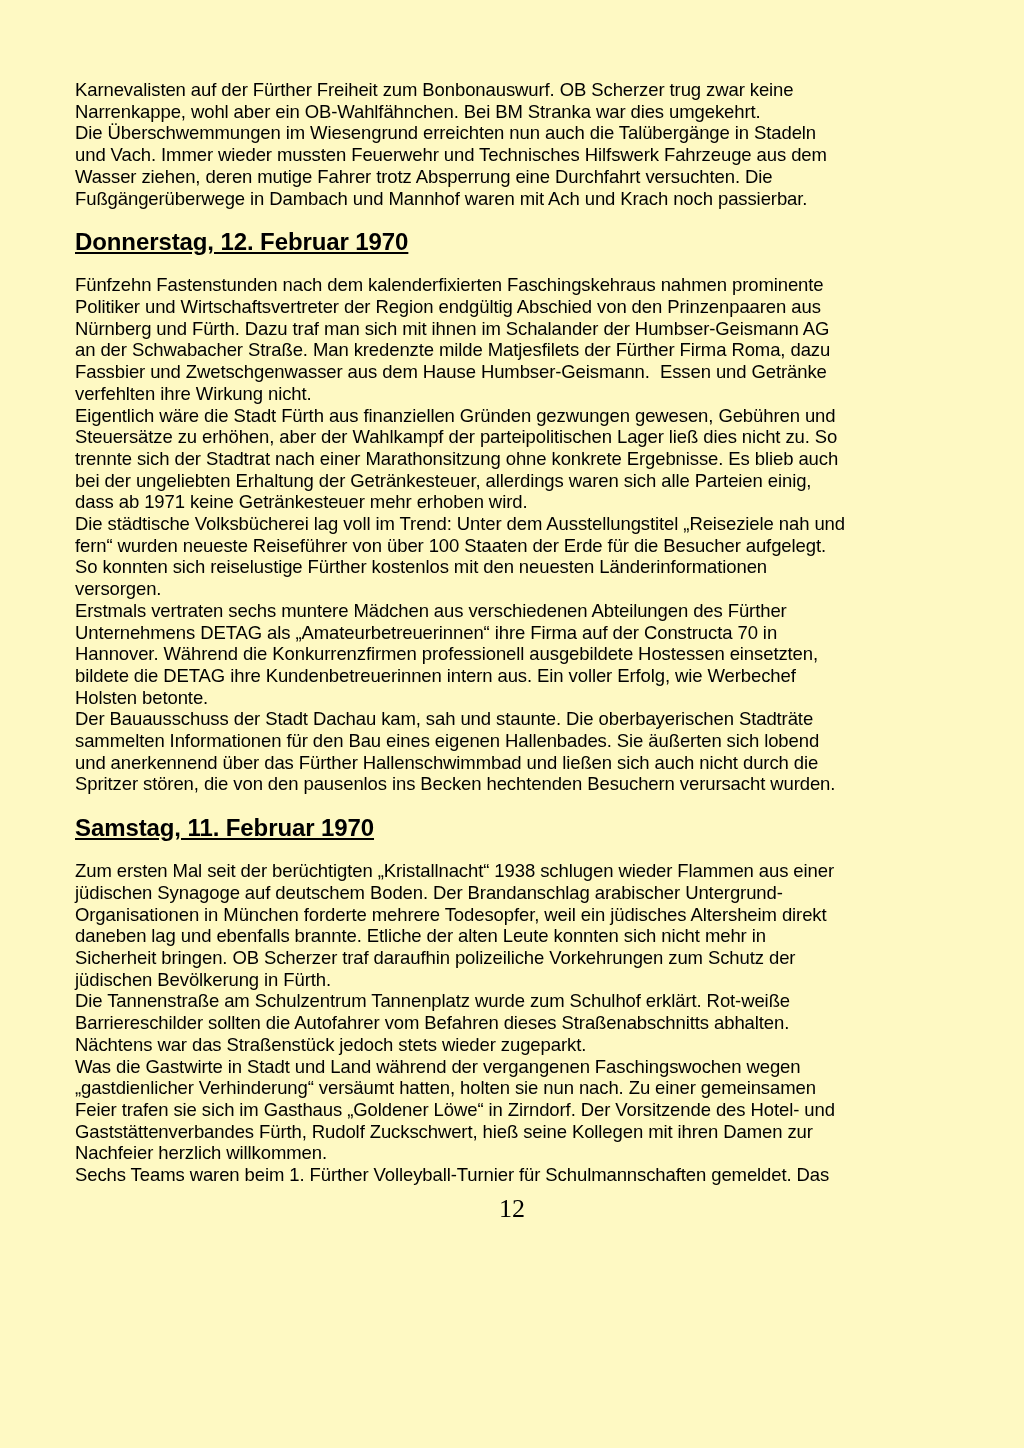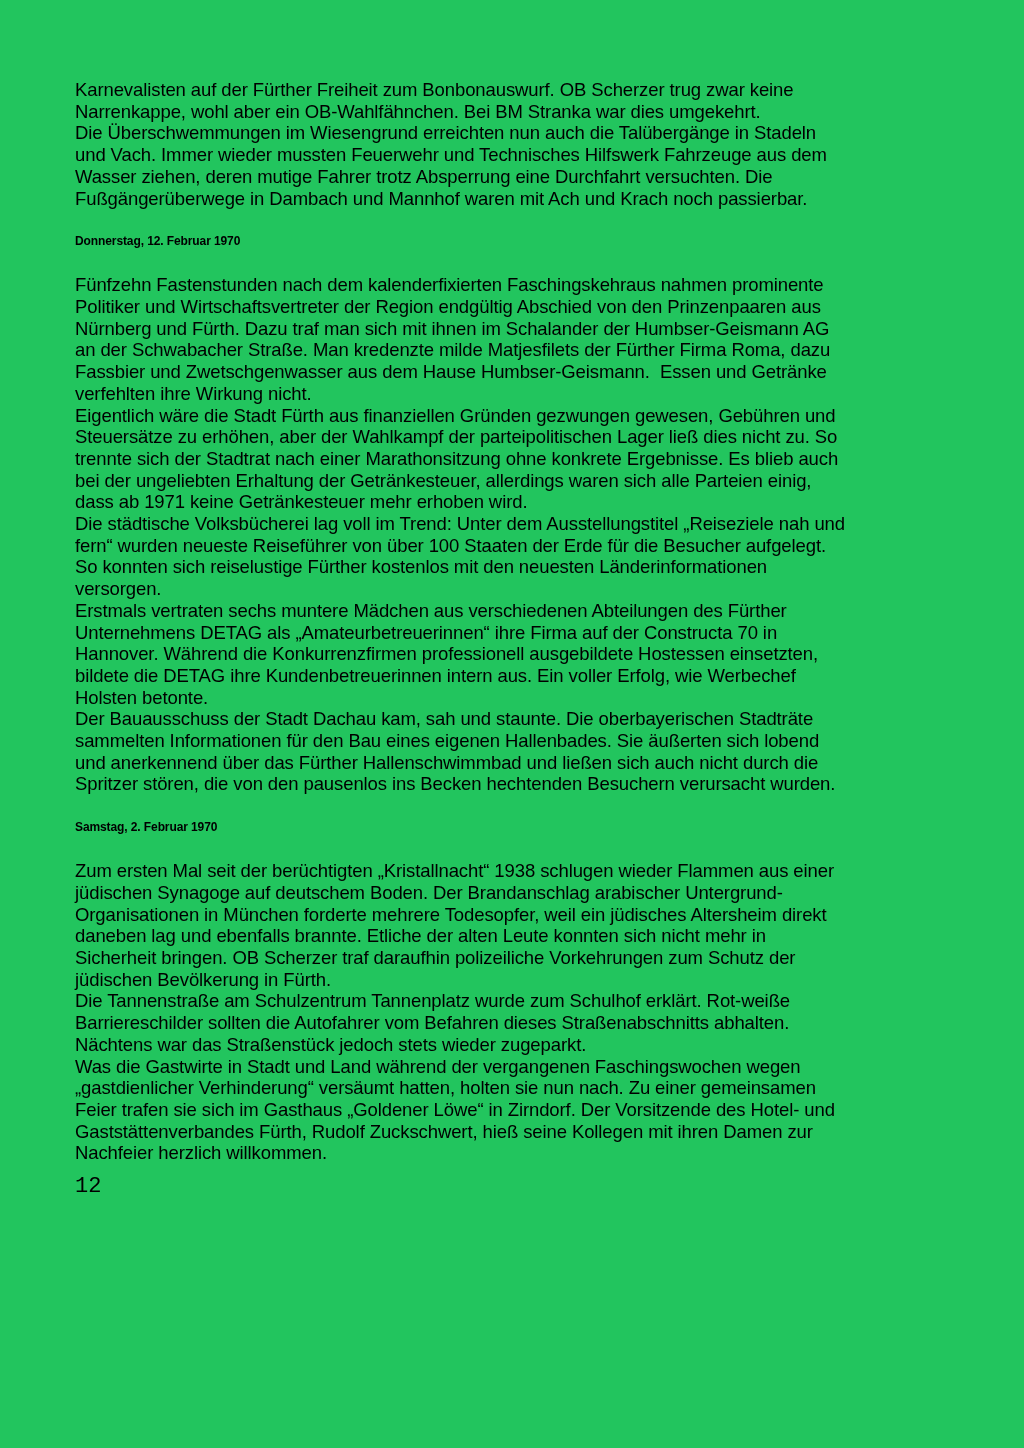--- a/index.html
+++ b/index.html
@@ -5,49 +5,50 @@
   html, body {
     margin: 0;
     padding: 0;
     background: #ffffff;
   }
   .page {
     position: relative;
     width: 1024px;
     height: 1448px;
     box-sizing: border-box;
-    background: #22c55e;
+    background: #fef9c3;
     color: #000000;
     font-family: "Liberation Sans", "DejaVu Sans", sans-serif;
     font-size: 18.5px;
     line-height: 21.7px;
     padding: 79px 75px 0 75px;
     overflow: hidden;
   }
   .body-text {
     width: 874px;
   }
   .para {
     margin: 0;
     white-space: pre-wrap;
     letter-spacing: -0.1px;
   }
   .heading {
     margin: 21.7px 0;
-    font-size: 12px;
+    font-size: 24px;
     font-weight: bold;
     letter-spacing: -0.1px;
     white-space: pre-wrap;
+    text-decoration: underline;
   }
   .footer {
     width: 874px;
-    text-align: left;
+    text-align: center;
     margin-top: 8px;
-    font-family: Liberation Mono, monospace;
-    font-size: 22px;
+    font-family: Liberation Serif, serif;
+    font-size: 26px;
     line-height: 30px;
   }
 </style>
 </head>
 <body>
 
 <div class="page">
   <main class="body-text">
 
     <p class="para">Karnevalisten auf der Fürther Freiheit zum Bonbonauswurf. OB Scherzer trug zwar keine
@@ -77,34 +78,35 @@
 Unternehmens DETAG als „Amateurbetreuerinnen“ ihre Firma auf der Constructa 70 in
 Hannover. Während die Konkurrenzfirmen professionell ausgebildete Hostessen einsetzten,
 bildete die DETAG ihre Kundenbetreuerinnen intern aus. Ein voller Erfolg, wie Werbechef
 Holsten betonte.</p>
 
     <p class="para">Der Bauausschuss der Stadt Dachau kam, sah und staunte. Die oberbayerischen Stadträte
 sammelten Informationen für den Bau eines eigenen Hallenbades. Sie äußerten sich lobend
 und anerkennend über das Fürther Hallenschwimmbad und ließen sich auch nicht durch die
 Spritzer stören, die von den pausenlos ins Becken hechtenden Besuchern verursacht wurden.</p>
 
-    <h2 class="heading">Samstag, 2. Februar 1970</h2>
+    <h2 class="heading">Samstag, 11. Februar 1970</h2>
     <p class="para">Zum ersten Mal seit der berüchtigten „Kristallnacht“ 1938 schlugen wieder Flammen aus einer
 jüdischen Synagoge auf deutschem Boden. Der Brandanschlag arabischer Untergrund-
 Organisationen in München forderte mehrere Todesopfer, weil ein jüdisches Altersheim direkt
 daneben lag und ebenfalls brannte. Etliche der alten Leute konnten sich nicht mehr in
 Sicherheit bringen. OB Scherzer traf daraufhin polizeiliche Vorkehrungen zum Schutz der
 jüdischen Bevölkerung in Fürth.</p>
     <p class="para">Die Tannenstraße am Schulzentrum Tannenplatz wurde zum Schulhof erklärt. Rot-weiße
 Barriereschilder sollten die Autofahrer vom Befahren dieses Straßenabschnitts abhalten.
 Nächtens war das Straßenstück jedoch stets wieder zugeparkt.</p>
     <p class="para">Was die Gastwirte in Stadt und Land während der vergangenen Faschingswochen wegen
 „gastdienlicher Verhinderung“ versäumt hatten, holten sie nun nach. Zu einer gemeinsamen
 Feier trafen sie sich im Gasthaus „Goldener Löwe“ in Zirndorf. Der Vorsitzende des Hotel- und
 Gaststättenverbandes Fürth, Rudolf Zuckschwert, hieß seine Kollegen mit ihren Damen zur
 Nachfeier herzlich willkommen.</p>
+    <p class="para">Sechs Teams waren beim 1. Fürther Volleyball-Turnier für Schulmannschaften gemeldet. Das</p>
 
   </main>
 
   <footer class="footer">
     <span>12</span>
   </footer>
 </div>
 
 </body></html>

